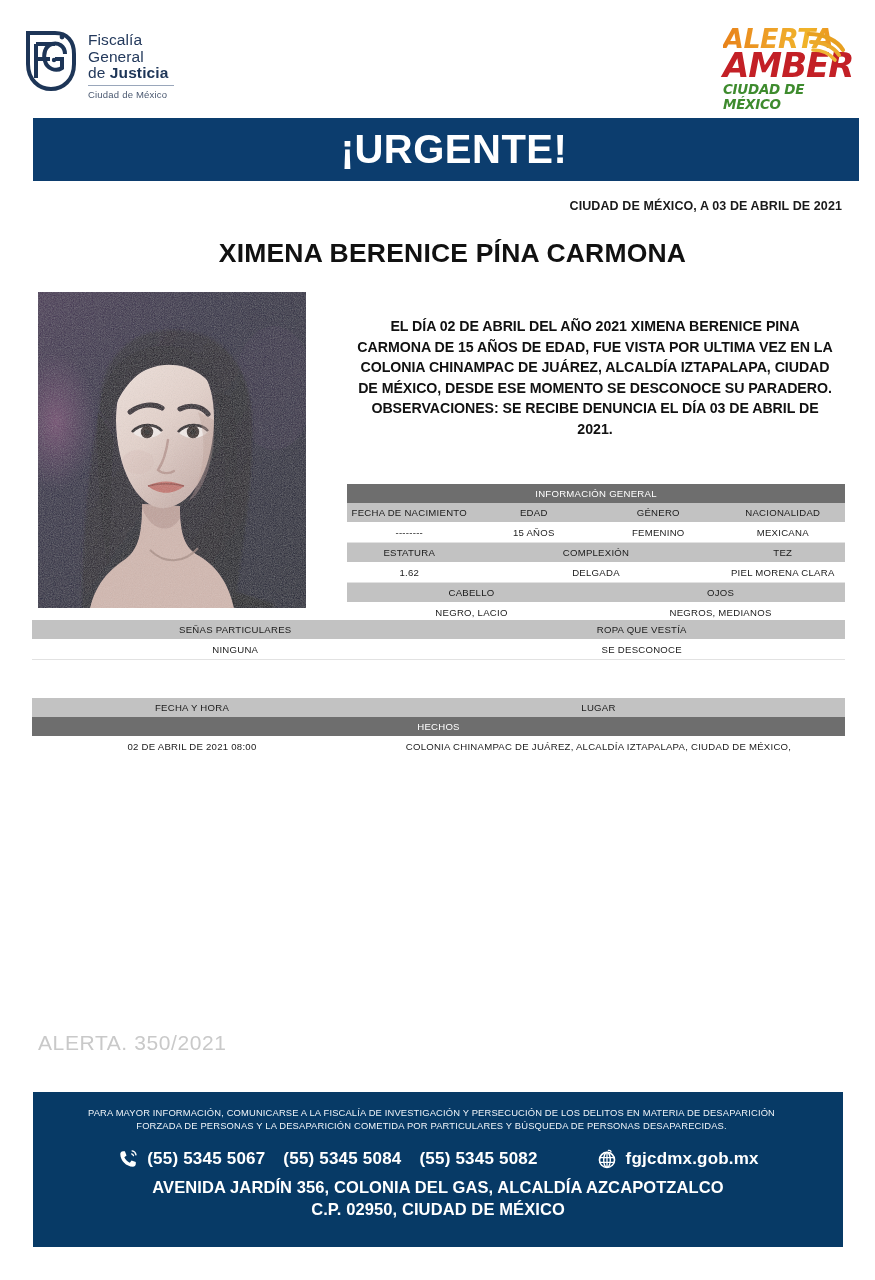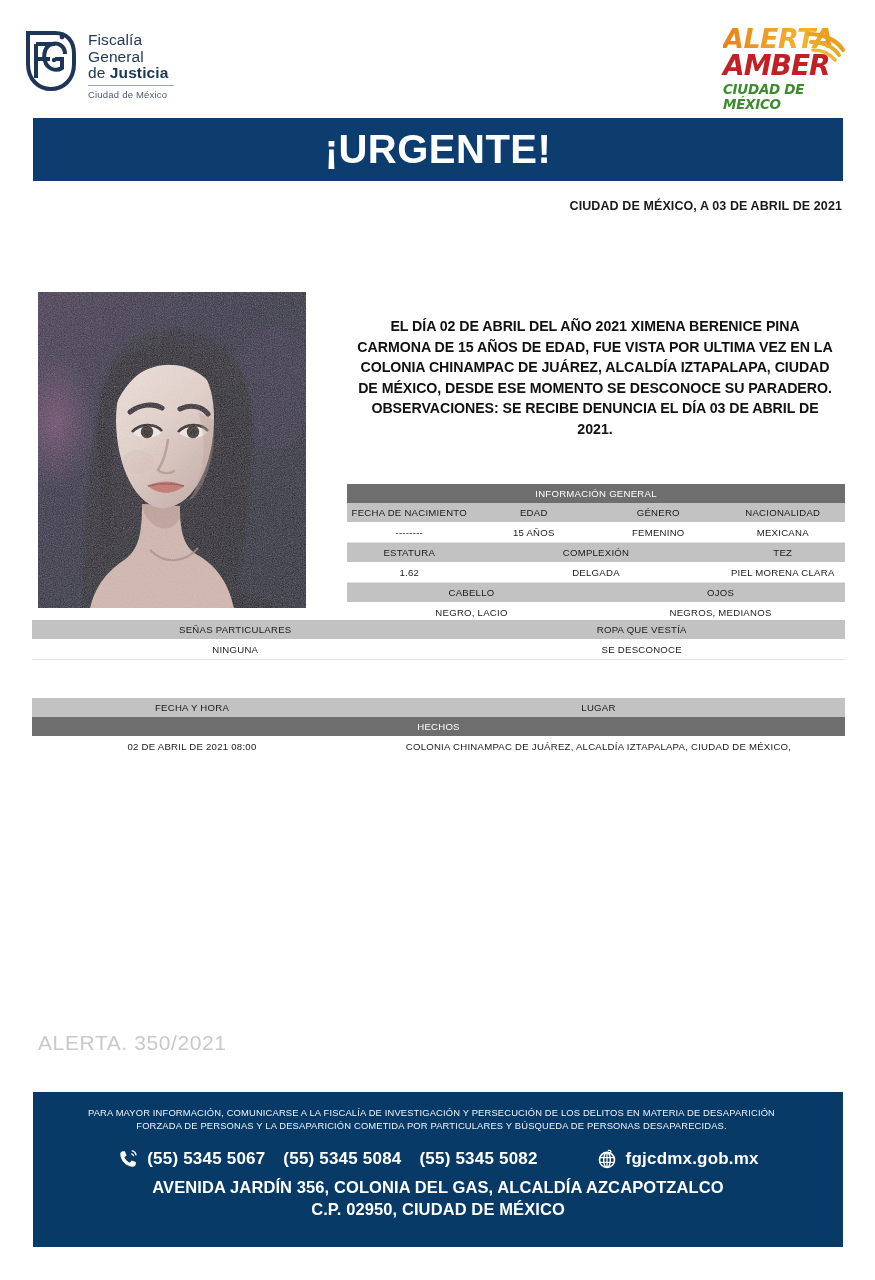--- a/index.html
+++ b/index.html
@@ -82,21 +82,21 @@
     font-style: italic;
     letter-spacing: -0.5px;
     line-height: 26px;
     background: linear-gradient(90deg,#e8821a 0%, #efa72a 48%, #f0b429 70%, #e8821a 100%);
     -webkit-background-clip: text;
     background-clip: text;
     color: transparent;
     font-family: "DejaVu Sans", sans-serif;
   }
   .amber-amber {
-    font-size: 28px;
+    font-size: 34px;
     font-weight: 700;
     font-style: italic;
     letter-spacing: -1px;
     line-height: 31px;
     color: #c32026;
     font-family: "DejaVu Sans", sans-serif;
     margin-top: -2px;
   }
   .amber-city {
     font-size: 13.5px;
@@ -120,20 +120,21 @@
   .urgente {
     position: absolute;
     left: 33px;
     top: 118px;
     width: 810px;
     height: 63px;
     background: #0c3d6e;
     display: flex;
     align-items: center;
     justify-content: center;
+    padding-left: 16px;
   }
   .urgente-text {
     color: #ffffff;
     font-size: 40px;
     font-weight: 700;
     letter-spacing: .5px;
     font-family: "Liberation Sans", sans-serif;
   }
 
   
@@ -334,20 +335,21 @@
       <div class="amber-city">CIUDAD DE MÉXICO</div>
     </div>
   </div>
 
   <div class="urgente">
     <div class="urgente-text">¡URGENTE!</div>
   </div>
 
   <div class="datecity">CIUDAD DE MÉXICO, A 03 DE ABRIL DE 2021</div>
 
+  <div class="person-name">XIMENA BERENICE PÍNA CARMONA</div>
 
   <div class="photo-wrap">
     <svg class="photo-svg" viewBox="0 0 268 316">
       <defs>
         <linearGradient id="bgGrad" x1="0" y1="0" x2="1" y2="1">
           <stop offset="0%" stop-color="#463454"></stop>
           <stop offset="35%" stop-color="#2e2a44"></stop>
           <stop offset="100%" stop-color="#1f2133"></stop>
         </linearGradient>
         <radialGradient id="blob" cx="50%" cy="50%" r="50%">

